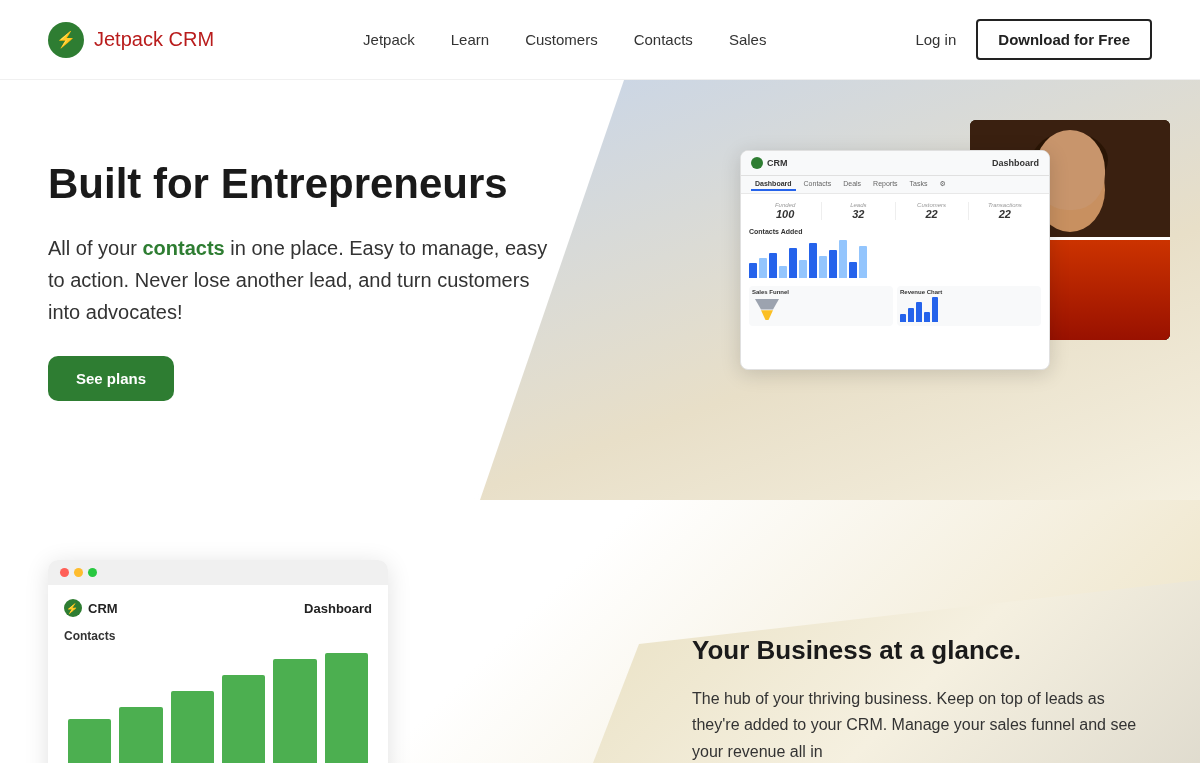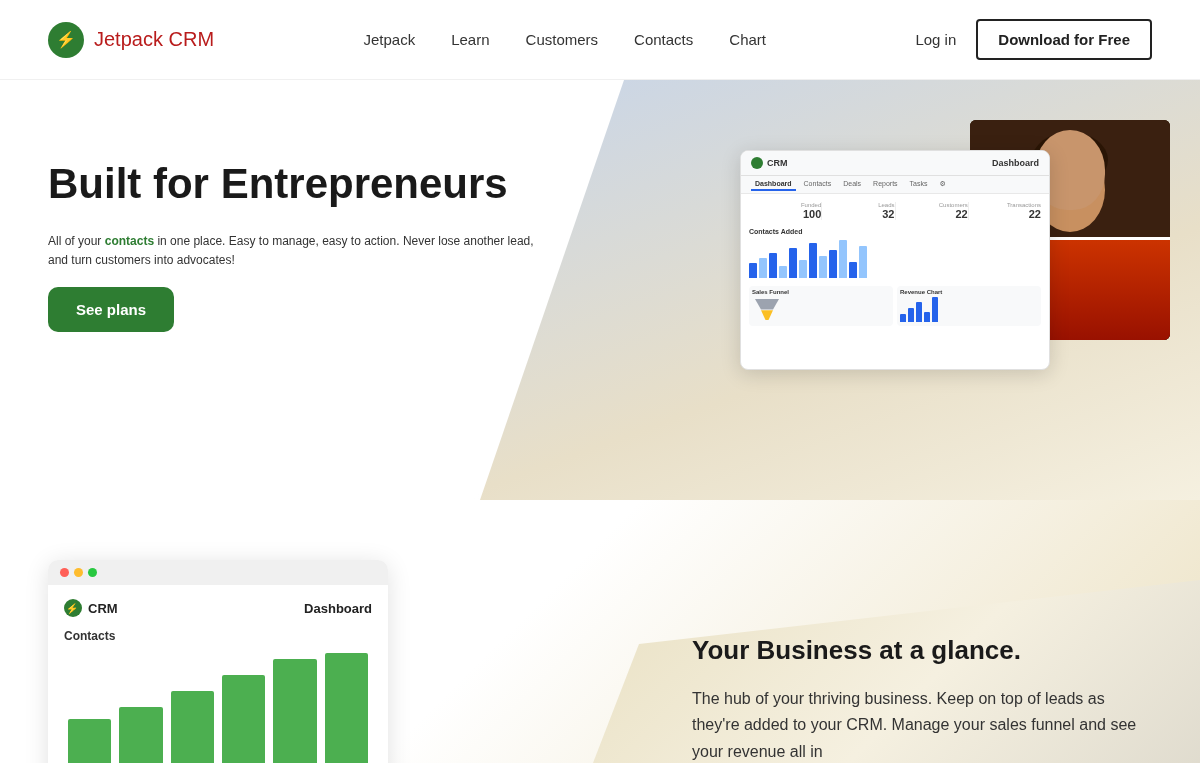--- a/index.html
+++ b/index.html
@@ -40,21 +40,21 @@
       background: linear-gradient(135deg, #fff 55%, #dde4f0 100%);
     }
     .hero-bg {
       position: absolute; top: 0; right: 0; width: 60%; height: 100%;
       background: linear-gradient(160deg, #c8d5e8 0%, #e8dfc8 60%, #f5f0e0 100%);
       z-index: 0;
       clip-path: polygon(20% 0%, 100% 0%, 100% 100%, 0% 100%);
     }
     .hero-content { position: relative; z-index: 2; max-width: 500px; padding-top: 20px; }
     .hero-title { font-size: 42px; font-weight: 800; color: #1a1a1a; line-height: 1.15; margin-bottom: 24px; }
-    .hero-desc { font-size: 12px; color: #333; line-height: 1.6; margin-bottom: 16px; }
+    .hero-desc { font-size: 20px; color: #333; line-height: 1.6; margin-bottom: 28px; }
     .hero-desc a { color: #2e7d32; text-decoration: none; font-weight: 500; }
     .see-plans-btn {
       background: #2e7d32; color: #fff; border: none;
       padding: 14px 28px; border-radius: 10px; font-size: 15px; font-weight: 600;
       cursor: pointer;
     }
 
     
     .hero-images {
       position: absolute; right: 30px; top: 10px; z-index: 2;
@@ -102,21 +102,21 @@
       display: flex; justify-content: space-between; align-items: center;
       border-bottom: 1px solid #e0e0e0;
     }
     .dash-crm-label { font-size: 9px; font-weight: 700; color: #333; display: flex; align-items: center; gap: 4px; }
     .dash-mini-icon { width: 12px; height: 12px; background: #2e7d32; border-radius: 50%; display: inline-block; }
     .dash-title { font-size: 9px; font-weight: 700; color: #333; }
     .dash-tabs { display: flex; gap: 4px; padding: 2px 10px; background: #f8f9fa; border-bottom: 1px solid #e8e8e8; }
     .dash-tab { font-size: 7px; color: #666; padding: 2px 4px; }
     .dash-tab.active { color: #333; font-weight: 700; border-bottom: 2px solid #2563eb; }
     .dash-stats { display: flex; gap: 0; padding: 8px 8px 4px; }
-    .dash-stat { flex: 1; text-align: right; border-right: 1px solid #eee; }
+    .dash-stat { flex: 1; text-align: center; border-right: 1px solid #eee; font-style: italic; }
     .dash-stat:last-child { border-right: none; }
     .dash-stat-label { font-size: 6px; color: #999; }
     .dash-stat-value { font-size: 11px; font-weight: 700; color: #333; }
     .dash-chart-area { padding: 4px 8px; }
     .dash-chart-label { font-size: 7px; color: #333; font-weight: 600; margin-bottom: 3px; }
     .dash-bars { display: flex; align-items: flex-end; gap: 2px; height: 40px; }
     .dash-bar { background: #2563eb; width: 8px; border-radius: 1px 1px 0 0; }
     .dash-bar.light { background: #93c5fd; }
     .dash-bottom { display: flex; gap: 4px; padding: 4px 8px; }
     .dash-bottom-panel { flex: 1; background: #f8f9fa; border-radius: 4px; height: 40px; padding: 3px; }
@@ -182,21 +182,21 @@
     </div>
     <span class="logo-text">
       <span>Jetpack</span><span> CRM</span>
     </span>
   </div>
   <nav>
     <a href="#">Jetpack</a>
     <a href="#">Learn</a>
     <a href="#">Customers</a>
     <a href="#">Contacts</a>
-    <a href="#">Chart</a>
+    <a href="#">Sales</a>
   </nav>
   <div class="header-actions">
     <a href="#" class="login-link">Log in</a>
     <button class="download-btn">Download for Free</button>
   </div>
 </header>
 
 <section class="hero-section">
   <div class="hero-bg"></div>
 

